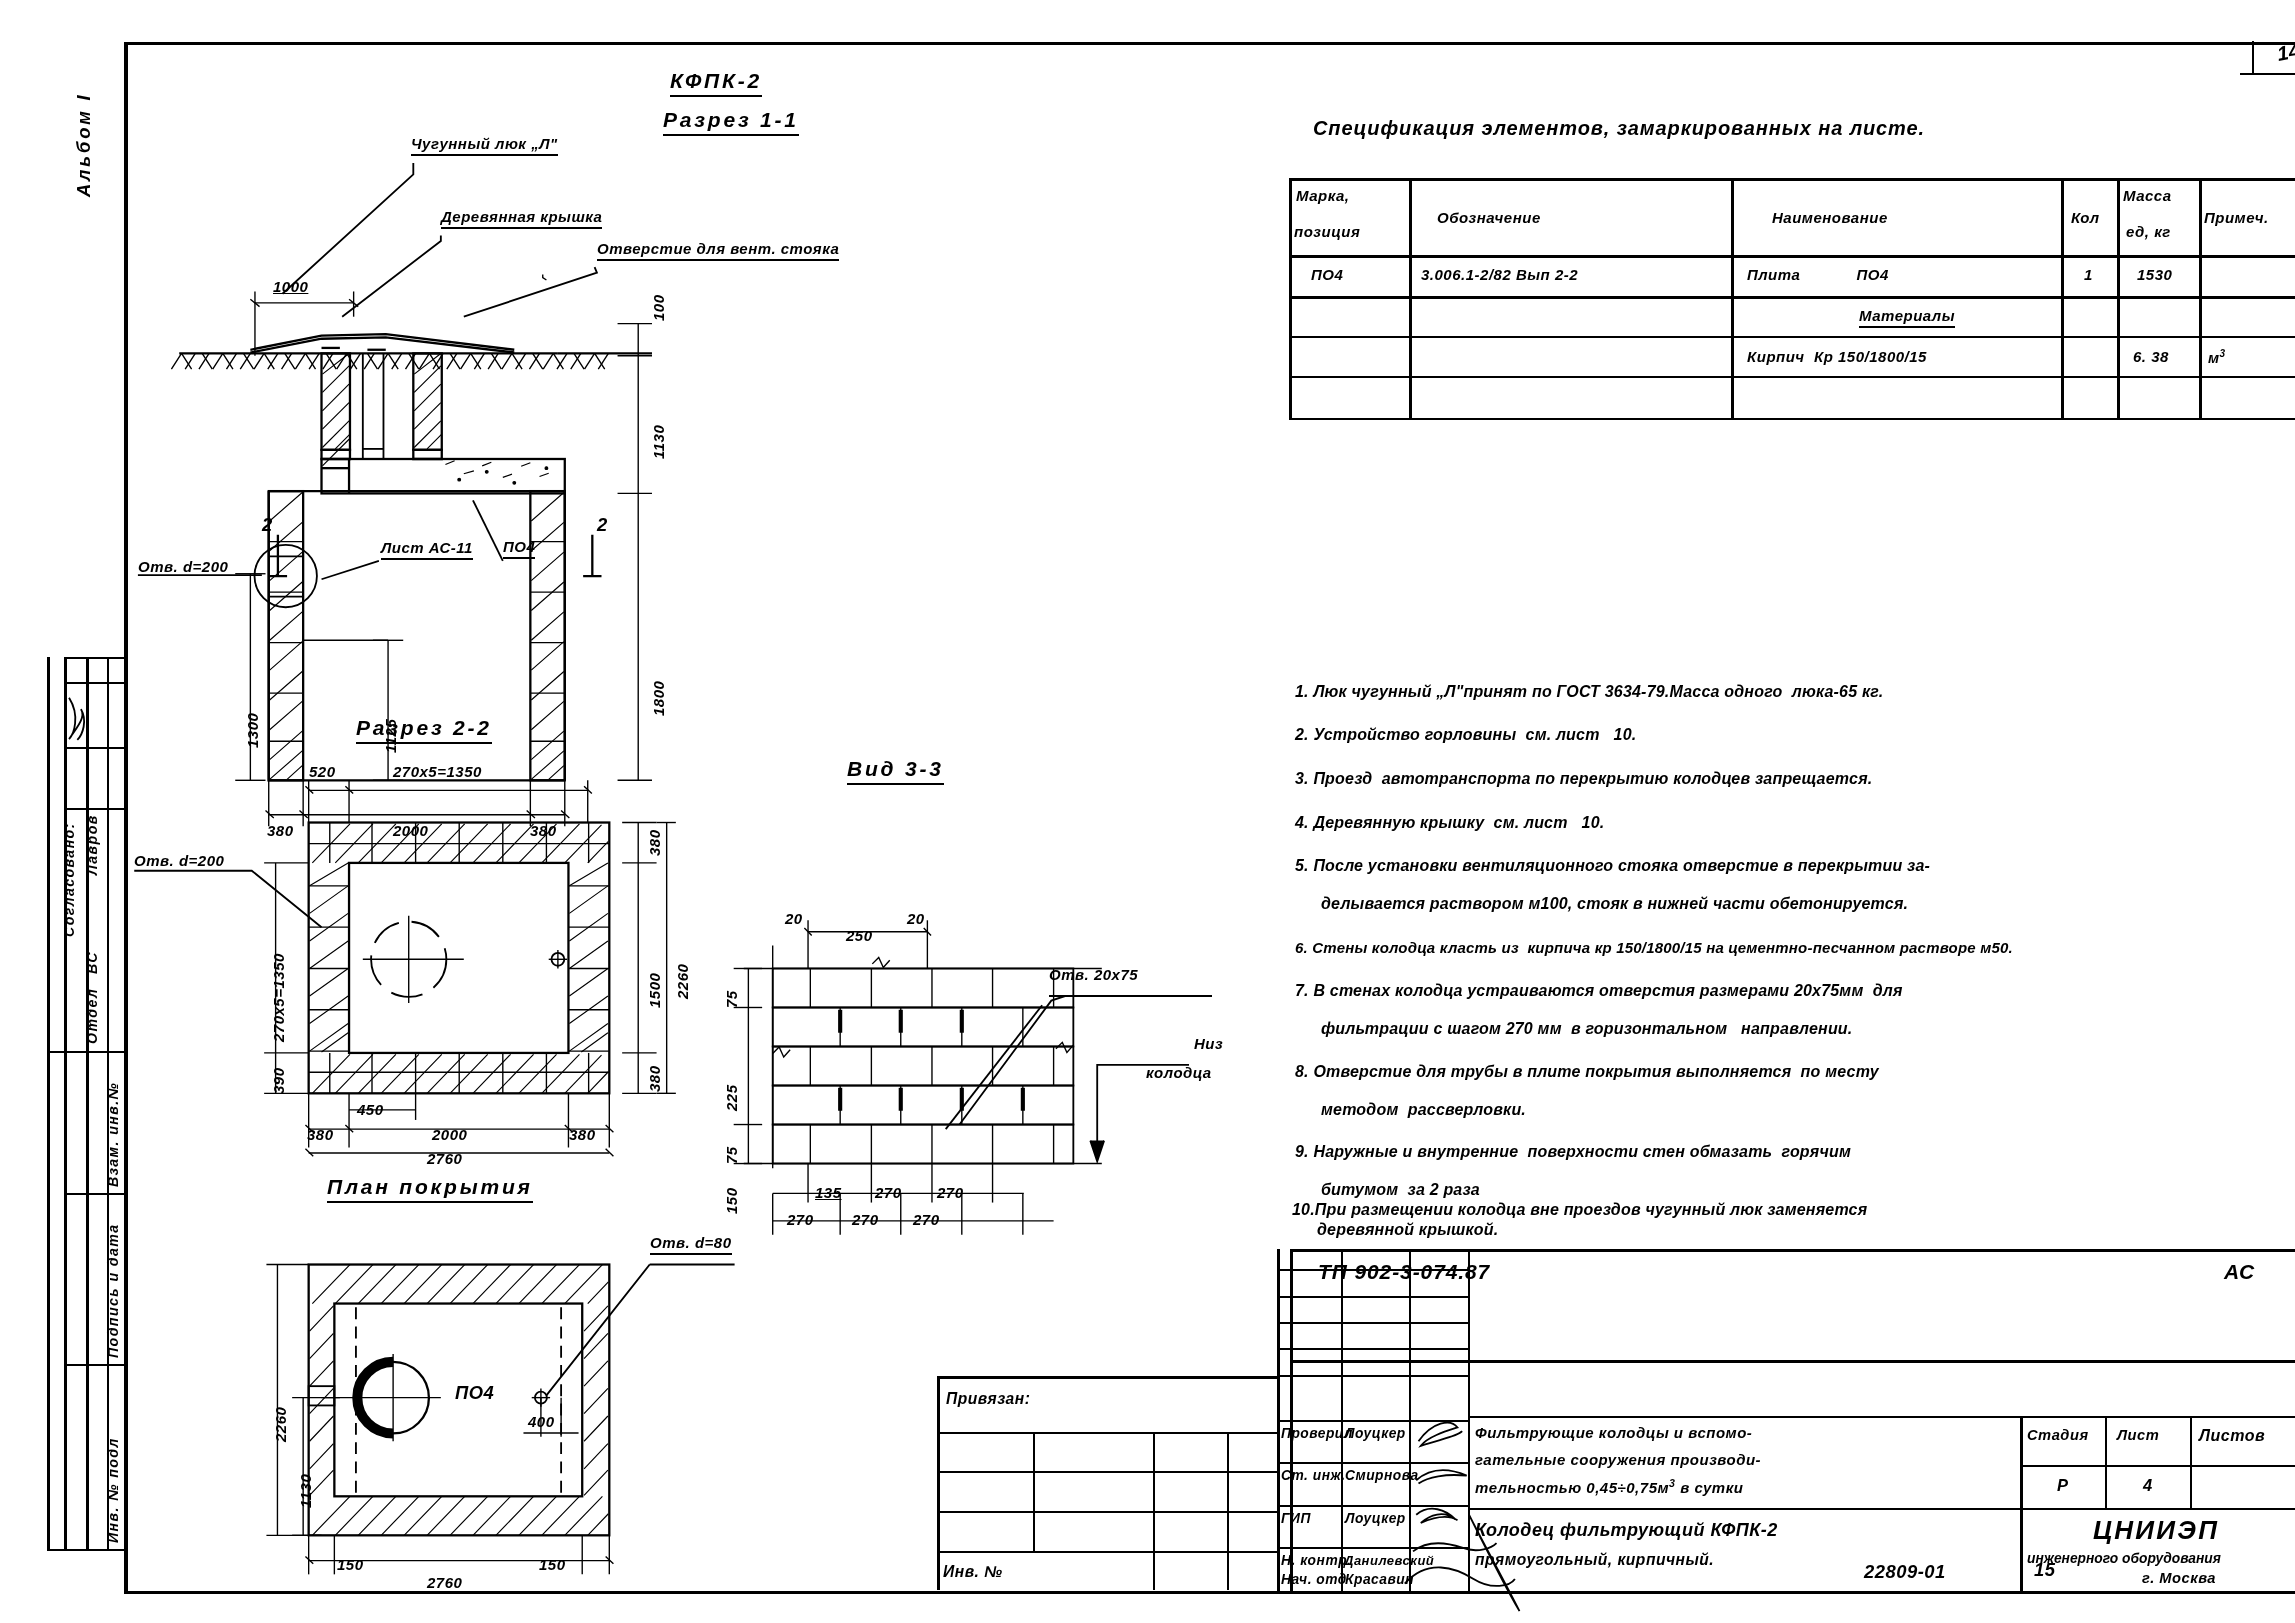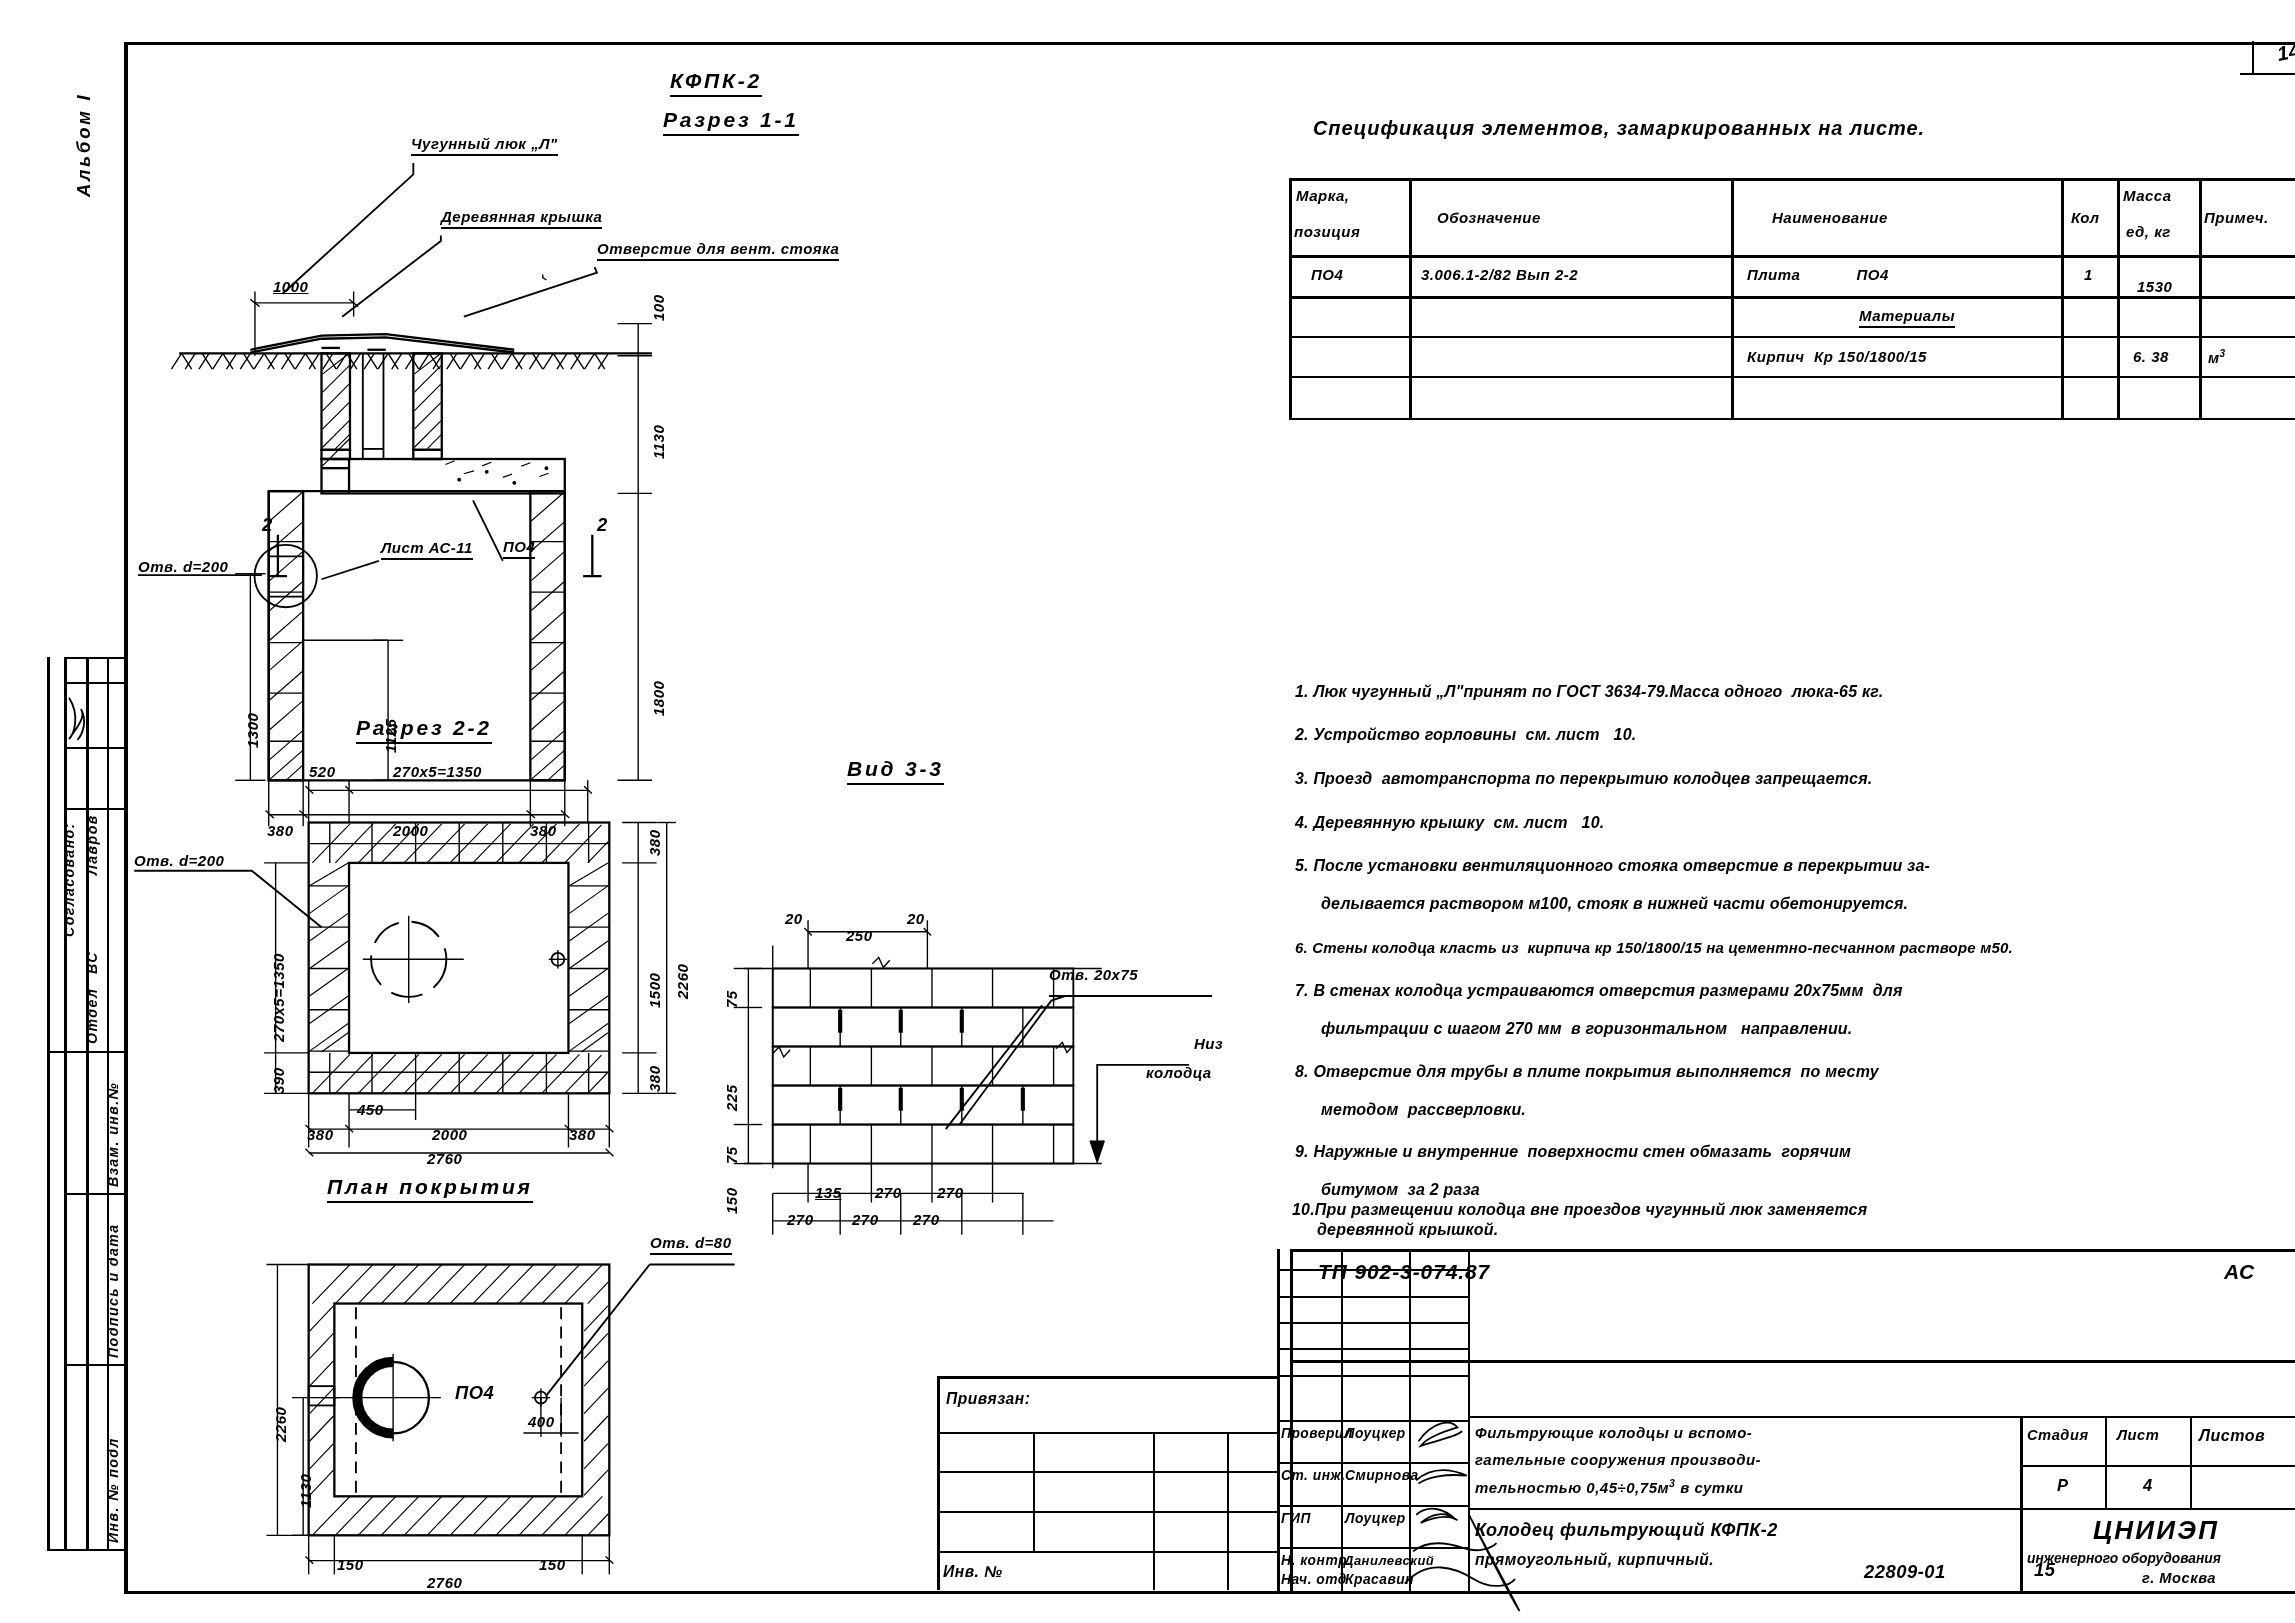--- a/index.html
+++ b/index.html
@@ -515,21 +515,21 @@
   <div class="txt tbl" style="left:1772px;top:209px;text-align:right;">Наименование</div>
   <div class="txt tbl" style="left:2071px;top:209px;">Кол</div>
   <div class="txt tbl" style="left:2123px;top:187px;">Масса</div>
   <div class="txt tbl" style="left:2126px;top:223px;">ед, кг</div>
   <div class="txt tbl" style="left:2204px;top:209px;">Примеч.</div>
 
   <div class="txt tbl" style="left:1311px;top:266px;">ПО4</div>
   <div class="txt tbl" style="left:1421px;top:266px;">3.006.1-2/82 Вып 2-2</div>
   <div class="txt tbl" style="left:1747px;top:266px;">Плита            ПО4</div>
   <div class="txt tbl" style="left:2084px;top:266px;">1</div>
-  <div class="txt tbl" style="left:2137px;top:278px;text-align:center;">1530</div>
+  <div class="txt tbl" style="left:2137px;top:266px;text-align:center;">1530</div>
 
   <div class="txt tbl und" style="left:1859px;top:307px;">Материалы</div>
 
   <div class="txt tbl" style="left:1747px;top:348px;">Кирпич  Кр 150/1800/15</div>
   <div class="txt tbl" style="left:2133px;top:348px;">6. 38</div>
   <div class="txt tbl" style="left:2208px;top:348px;">м<span style="font-size:10px;vertical-align:super;">3</span></div>
 
   <div class="txt note" style="left:1295px;top:683px;">1. Люк чугунный „Л"принят по ГОСТ 3634-79.Масса одного  люка-65 кг.</div>
   <div class="txt note" style="left:1295px;top:726px;">2. Устройство горловины  см. лист   10.</div>
   <div class="txt note" style="left:1295px;top:770px;">3. Проезд  автотранспорта по перекрытию колодцев запрещается.</div>

